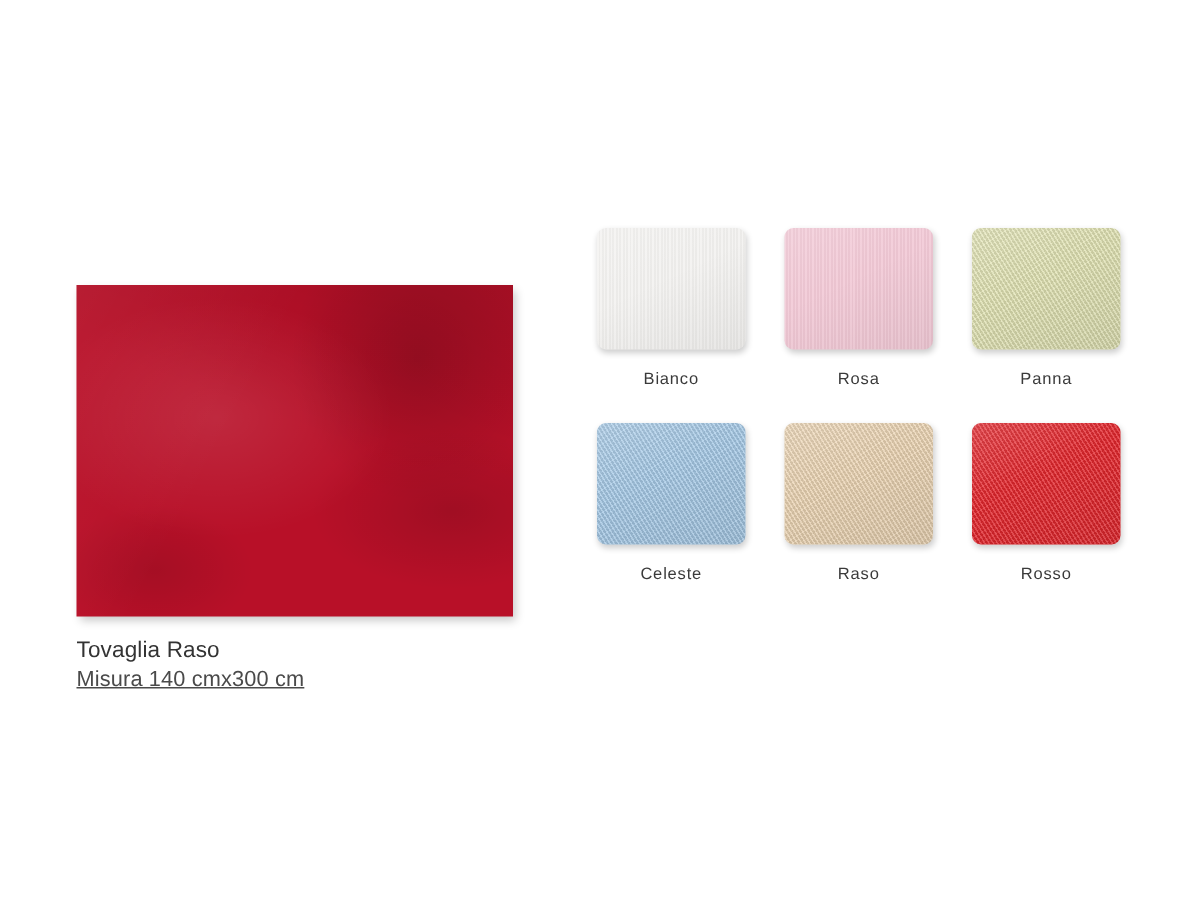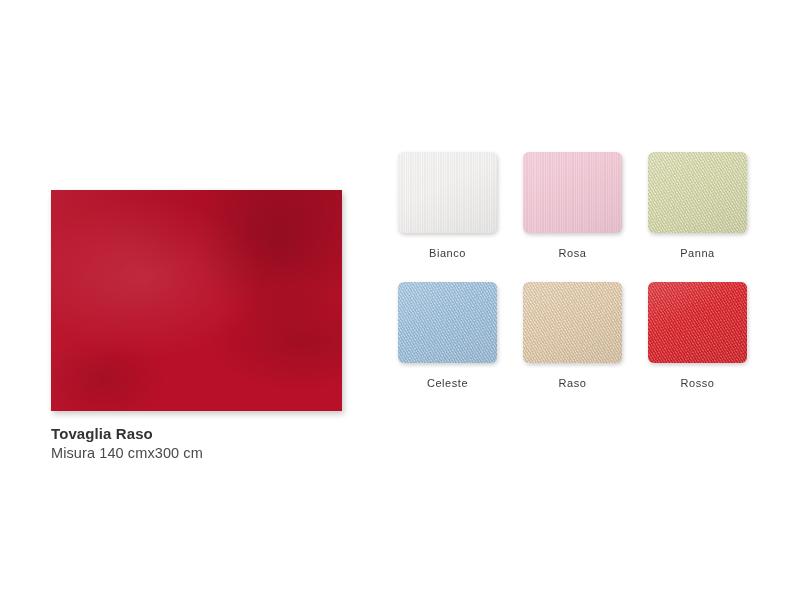--- a/index.html
+++ b/index.html
@@ -49,30 +49,31 @@
       linear-gradient(200deg, rgba(0,0,0,0.10) 0%, rgba(0,0,0,0) 45%),
       radial-gradient(ellipse 30% 26% at 18% 86%, rgba(0,0,0,0.10) 0%, rgba(0,0,0,0) 75%);
   }
 
   #product-caption {
     margin-top: 13px;
     color: #3f3f3f;
   }
   #product-title {
     font-size: 15px;
-    font-weight: bold;
+    font-weight: normal;
     color: #333333;
     letter-spacing: 0.1px;
     line-height: 1.3;
   }
   .product-spec {
     font-size: 14.5px;
     color: #4a4a4a;
     line-height: 1.32;
     letter-spacing: 0.1px;
+    text-decoration: underline;
   }
 
   
   #swatch-grid {
     position: absolute;
     left: 398px;
     top: 152px;
     width: 358px;
     display: grid;
     grid-template-columns: repeat(3, 99px);

